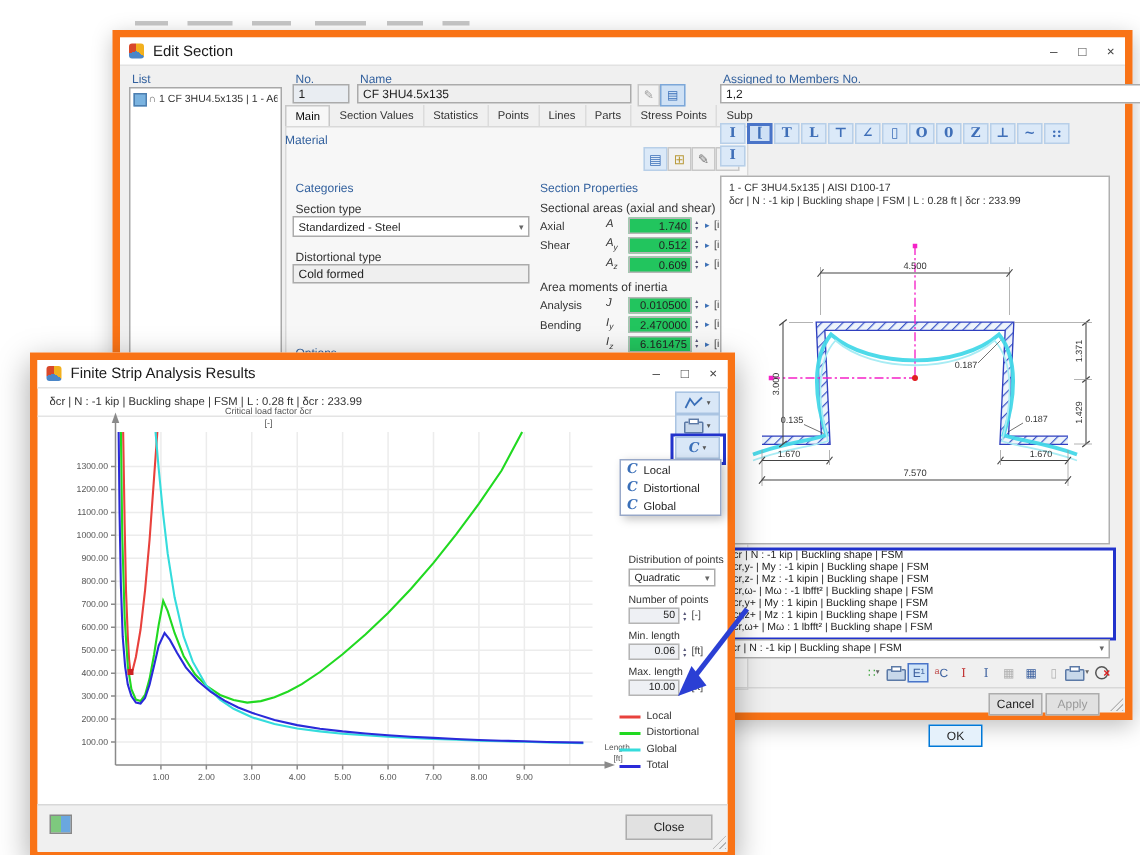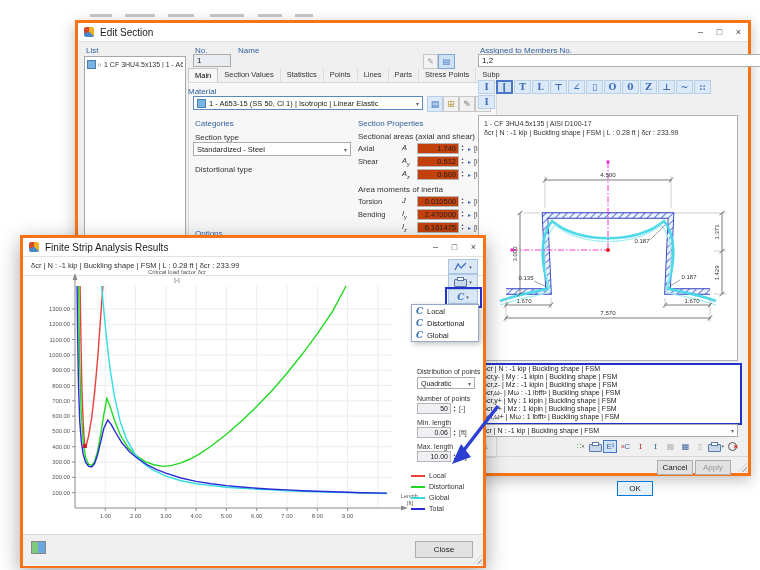--- a/index.html
+++ b/index.html
@@ -1,37 +1,37 @@
 <!DOCTYPE html>
 <html><head>
 <meta charset="utf-8">
 <style>
   html,body{margin:0;padding:0}
   body{width:760px;height:570px;position:relative;background:#ffffff;overflow:hidden;
        font-family:"Liberation Sans","DejaVu Sans",sans-serif;color:#222;-webkit-font-smoothing:antialiased}
   .abs{position:absolute}
-  .win{position:absolute;background:#f0f0f0;border:3px solid #f97316}
+  .win{position:absolute;background:#f0f0f0;border:5px solid #f97316}
   .titlebar{position:absolute;left:0;top:0;right:0;height:18px;background:#ffffff;border-bottom:1px solid #e2e2e2;display:flex;align-items:center}
   .appico{width:10px;height:10px;margin:0 6px 0 6px;border-radius:2px;background:conic-gradient(#f2b01e 0 35%,#4a86c8 35% 70%,#d8482a 70% 100%)}
   .wtitle{font-size:10px;color:#1a1a1a}
   .wbtns{position:absolute;right:0;top:0;height:18px;display:flex}
   .wbtn{width:19px;height:18px;display:flex;align-items:center;justify-content:center;font-size:9px;color:#444}
   .lbl{font-size:8px;color:#33619e}
   .txt{font-size:8px;color:#333}
   .field{background:#efefef;border:1px solid #ababab;font-size:8px;color:#222;display:flex;align-items:center;padding:0 3px;box-sizing:border-box}
   .field.white{background:#fff}
   .dd-ch{margin-left:auto;font-size:6px;color:#666}
   .tabs{position:absolute;display:flex;overflow:hidden;height:15px}
   .tab{font-size:7.5px;color:#333;padding:2px 6px 16px 6px;border-right:1px solid #dcdcdc;white-space:nowrap;background:transparent}
   .tab.sel{background:#f7f7f7;border:1px solid #c8c8c8;border-bottom:none;color:#000}
   .prow{position:absolute;display:flex;align-items:center;height:12px;font-size:7.5px}
   .prow .nm{width:44px;color:#333}
   .prow .sy{width:15px;color:#333;font-style:italic}
   .prow .sy sub{font-size:5.5px}
-  .prow .fld{width:42px;height:11px;background:#c2410c;border:1px solid #b5b5b5;display:flex;align-items:center;justify-content:flex-end;padding:0 2px;box-sizing:border-box;font-size:7.5px}
+  .prow .fld{width:42px;height:11px;background:#22c55e;border:1px solid #b5b5b5;display:flex;align-items:center;justify-content:flex-end;padding:0 2px;box-sizing:border-box;font-size:7.5px}
   .spin{width:7px;height:11px;display:flex;flex-direction:column;align-items:center;justify-content:center;font-size:4px;color:#557;line-height:4px}
   .pop{width:7px;font-size:6px;color:#3a6fb5;text-align:center}
   .unit{font-size:7px;color:#444;margin-left:1px;white-space:nowrap}
   .prow.dis .fld{background:#f5f5f5;color:#aaa}
   .prow.dis .nm,.prow.dis .sy,.prow.dis .unit{color:#9a9a9a}
   .shbtn{width:17px;height:14px;background:#dbe9f8;border:1px solid #b8cfe8;color:#3f6fb8;font-size:9px;font-weight:bold;display:flex;align-items:center;justify-content:center;box-sizing:border-box;font-family:"DejaVu Serif",serif}
   .shbtn.sel{border:2px solid #4a74c8;background:#cfe0f5}
   .resline{font-size:7px;color:#222;white-space:nowrap;overflow:hidden;line-height:8px;padding-left:3px}
   .btn{position:absolute;background:#e1e1e1;border:1px solid #adadad;font-size:8px;color:#222;display:flex;align-items:center;justify-content:center}
   .btn.focus{border:1px solid #0078d7;background:#e5f1fb}
@@ -82,54 +82,51 @@
     <div class="abs" style="left:2px;top:3px;width:96px;display:flex;align-items:center;white-space:nowrap">
       <span style="width:7px;height:7px;background:#7ab3e0;border:1px solid #4d7fb0;margin-right:1px;flex:none"></span>
       <span style="font-size:7px;color:#666;margin-right:2px;flex:none">∩</span>
       <span class="txt" style="font-size:7px;overflow:hidden">1  CF 3HU4.5x135 | 1 - A653-15 (SS</span>
     </div>
   </div>
 
   <div class="abs lbl" style="left:117px;top:23px">No.</div>
   <div class="abs field" style="left:115px;top:31px;width:38px;height:13px;background:#e9edf2">1</div>
   <div class="abs lbl" style="left:160px;top:23px">Name</div>
+  <div class="abs field" style="left:158px;top:31px;width:183px;height:13px">CF 3HU4.5x135</div>
   <div class="abs" style="left:345px;top:31px;width:13px;height:13px;border:1px solid #c8c8c8;background:#f3f3f3;color:#9a9a9a;font-size:8px;text-align:center;line-height:13px">✎</div>
   <div class="abs" style="left:360px;top:31px;width:15px;height:13px;border:1px solid #7da7d8;background:#cfe1f5;color:#3a6fb8;font-size:8px;text-align:center;line-height:13px">▤</div>
 
   <div class="tabs" style="left:110px;top:45px;width:312px">
     <div class="tab sel">Main</div>
     <div class="tab">Section Values</div>
     <div class="tab">Statistics</div>
     <div class="tab">Points</div>
     <div class="tab">Lines</div>
     <div class="tab">Parts</div>
     <div class="tab">Stress Points</div>
     <div class="tab">Subpanels</div>
 
   </div>
   <div class="abs" style="left:110px;top:59px;width:307px;height:374px;background:#f7f7f7;border:1px solid #d9d9d9"></div>
 
   <div class="abs lbl" style="left:110px;top:64px">Material</div>
-  <div class="abs field white" style="left:115px;top:73px;width:230px;height:14px;border:1px solid #5a8ac0">
-    <span style="width:7px;height:7px;background:#7ab3e0;border:1px solid #4d7fb0;margin-right:3px;flex:none"></span>
-    <span style="font-size:7.5px;white-space:nowrap;overflow:hidden">1 - A653-15 (SS 50, Cl 1) | Isotropic | Linear Elastic</span>
-    <span class="dd-ch">▾</span>
-  </div>
   <div class="abs" style="left:349px;top:73px;width:14px;height:14px;border:1px solid #b8cfe8;background:#dbe9f8;color:#3a6fb8;font-size:9px;text-align:center;line-height:14px">▤</div>
   <div class="abs" style="left:365px;top:73px;width:14px;height:14px;border:1px solid #c8c8c8;background:#f1f1f1;color:#b99a3a;font-size:9px;text-align:center;line-height:14px">⊞</div>
   <div class="abs" style="left:381px;top:73px;width:14px;height:14px;border:1px solid #c8c8c8;background:#f1f1f1;color:#777;font-size:9px;text-align:center;line-height:14px">✎</div>
   <div class="abs" style="left:397px;top:73px;width:14px;height:14px;border:1px solid #c8c8c8;background:#f1f1f1;color:#777;font-size:9px;text-align:center;line-height:14px">◧</div>
 
   <div class="abs lbl" style="left:117px;top:96px">Categories</div>
   <div class="abs txt" style="left:117px;top:110px">Section type</div>
   <div class="abs field white" style="left:115px;top:119px;width:158px;height:14px">
     <span style="font-size:7.5px">Standardized - Steel</span>
     <span class="dd-ch">▾</span>
   </div>
   <div class="abs txt" style="left:117px;top:142px">Distortional type</div>
+  <div class="abs field" style="left:115px;top:151px;width:158px;height:13px">Cold formed</div>
   <div class="abs lbl" style="left:117px;top:206px">Options</div>
 
   <div class="abs lbl" style="left:280px;top:96px">Section Properties</div>
   <div class="abs txt" style="left:280px;top:109px">Sectional areas (axial and shear)</div>
 
   <div class="prow" style="left:280px;top:119px">
     <span class="nm">Axial</span>
     <span class="sy"><span>A</span><sub></sub></span>
     <span class="fld">1.740</span>
     <span class="spin">
@@ -158,21 +155,21 @@
         <span>▴</span>
         <span>▾</span>
       </span>
     <span class="pop">▸</span>
     <span class="unit">[in²]</span>
   </div>
 
   <div class="abs txt" style="left:280px;top:162px">Area moments of inertia</div>
 
   <div class="prow" style="left:280px;top:172px">
-    <span class="nm">Torsion</span>
+    <span class="nm">Analysis</span>
     <span class="sy"><span>J</span><sub></sub></span>
     <span class="fld">0.010500</span>
     <span class="spin">
         <span>▴</span>
         <span>▾</span>
       </span>
     <span class="pop">▸</span>
     <span class="unit">[in⁴]</span>
   </div>
   <div class="prow" style="left:280px;top:185px">

